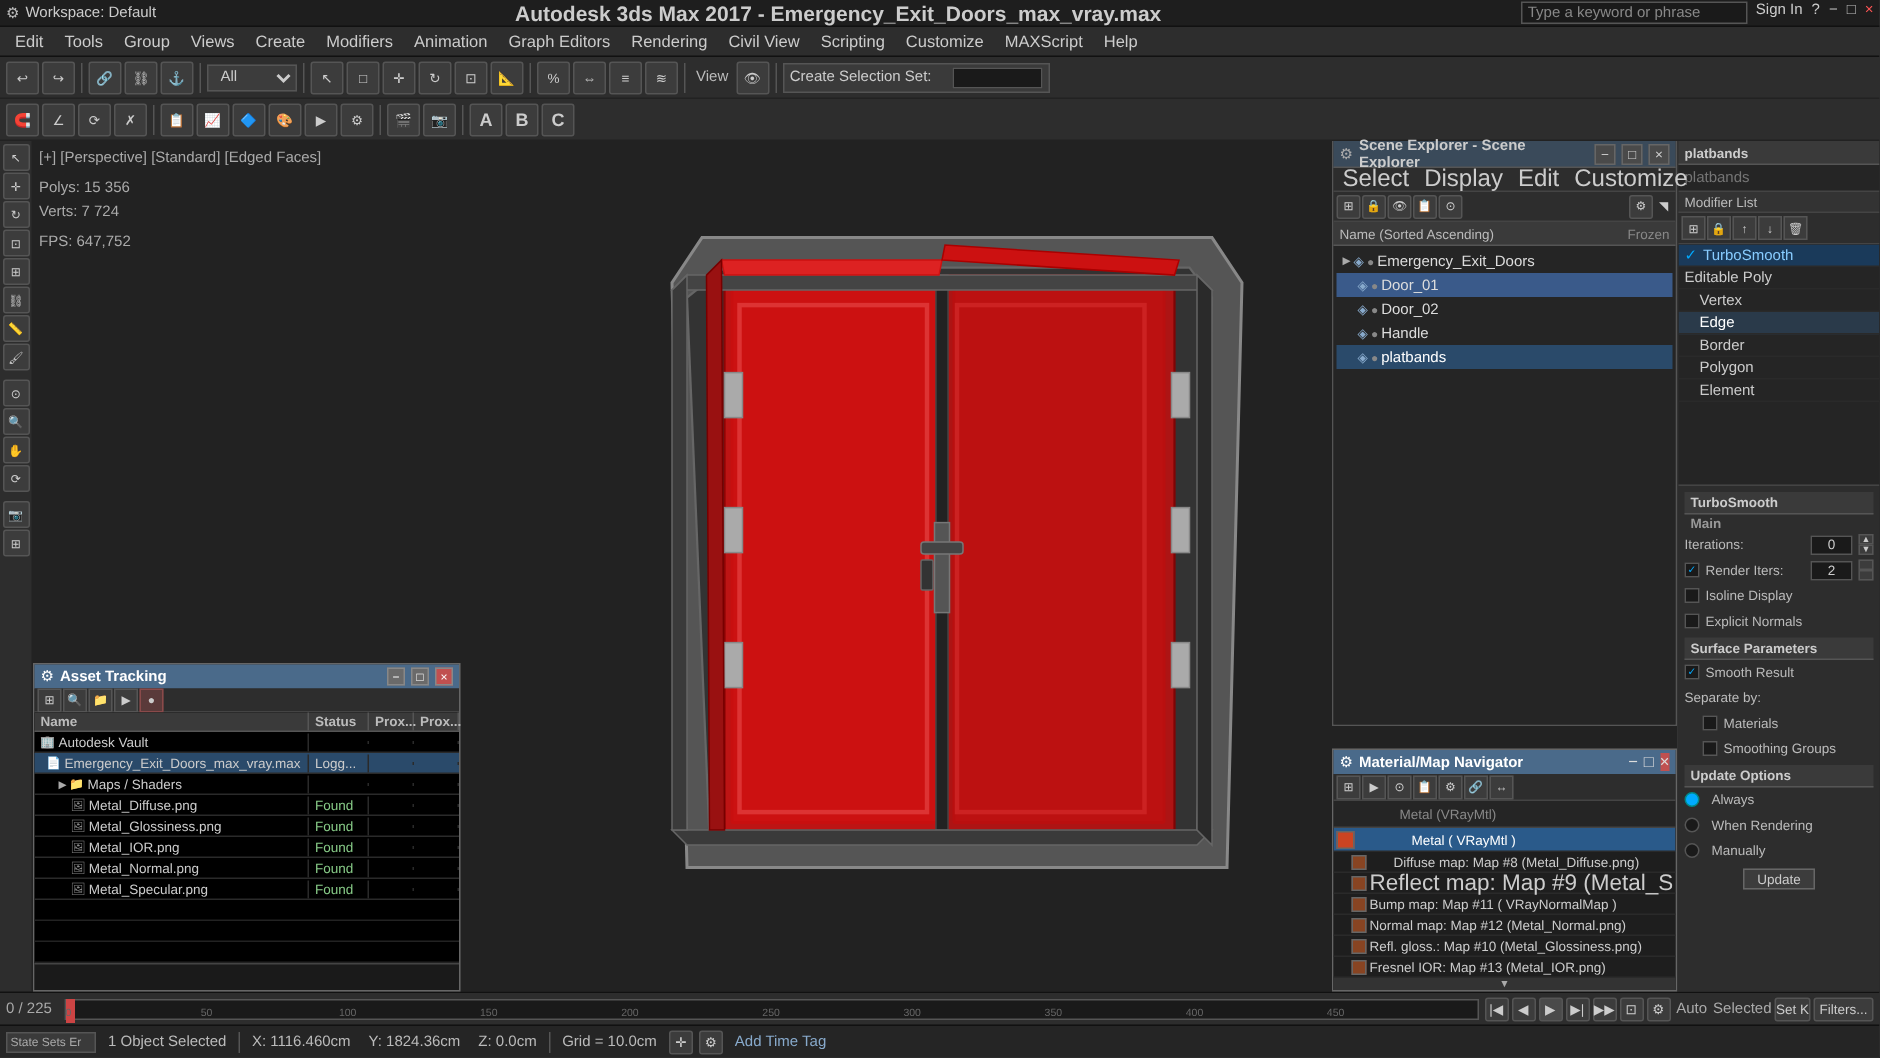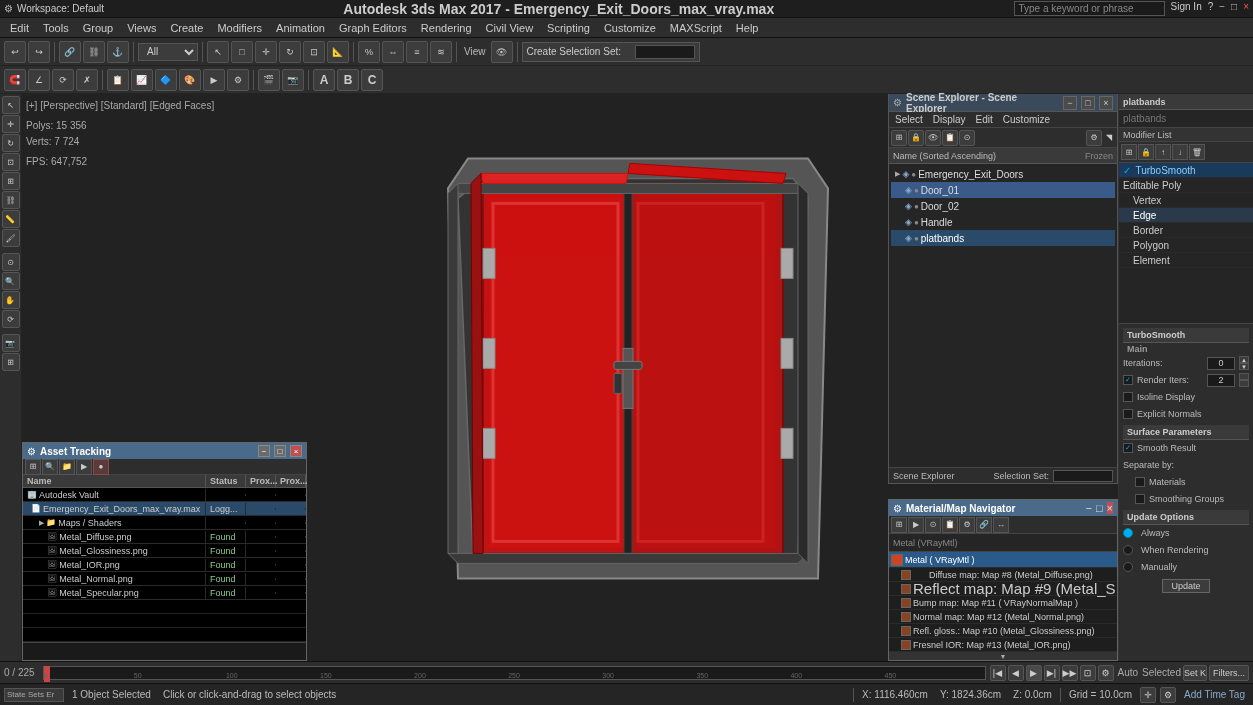--- a/index.html
+++ b/index.html
@@ -204,21 +204,21 @@
     #scene-explorer-menu {
       height: 16px;
       background: #2d2d2d;
       display: flex;
       align-items: center;
       padding: 0 2px;
       gap: 2px;
       border-bottom: 1px solid #444;
     }
     #scene-explorer-menu span {
-      font-size: 10px;
+      font-size: 16px;
       color: #ccc;
       padding: 0 4px;
       cursor: pointer;
       text-align: center;
     }
     #scene-explorer-toolbar {
       height: 18px;
       background: #2d2d2d;
       display: flex;
       align-items: center;
@@ -796,26 +796,20 @@
         <span style="font-size:8px; color:#888;">●</span>
         <span style="color:#ddd;">Handle</span>
       </div>
       <div class="tree-item indent1 selected" style="height:16px; display:flex; align-items:center; padding-left:14px; gap:2px; background:#2a4a6a;">
         <span style="font-size:9px; color:#88aacc;">◈</span>
         <span style="font-size:8px; color:#888;">●</span>
         <span style="color:#fff;">platbands</span>
       </div>
     </div>
 
-    <div style="height:16px; background:#2d2d2d; display:flex; align-items:center; padding:0 4px; gap:4px; border-top:1px solid #444; font-size:9px; color:#bbb;">
-      <span>Scene Explorer</span>
-      <div style="flex:1;"></div>
-      <span>Selection Set:</span>
-      <input style="width: 60px; height: 12px; background: rgb(26, 26, 26); border: 1px solid rgb(85, 85, 85); color: rgb(204, 204, 204); font-size: 9px;">
-    </div>
   </div>
 
   <div id="modifier-panel" style="width:135px; background:#2d2d2d; border-left:1px solid #333; display:flex; flex-direction:column; position:absolute; right:0; top:0; height:100%; z-index:10;">
     <div id="modifier-header" style="height:16px; background:#3a3a3a; display:flex; align-items:center; padding:0 4px; border-bottom:1px solid #555; font-size:9px; color:#ccc; font-weight:bold;">
       <span>platbands</span>
     </div>
 
     <input class="modifier-search" style="height: 18px; background: rgb(37, 37, 37); border-top: none; border-right: none; border-left: none; border-image: initial; border-bottom: 1px solid rgb(68, 68, 68); color: rgb(204, 204, 204); font-size: 10px; padding: 0px 4px;" placeholder="platbands">
 
     <div style="height:14px; background:#333; display:flex; align-items:center; padding:0 4px; font-size:9px; color:#bbb; border-bottom:1px solid #444;">
@@ -1045,27 +1039,27 @@
   <div id="mat-nav-toolbar" style="height:18px; background:#2d2d2d; display:flex; align-items:center; padding:0 2px; gap:1px; border-bottom:1px solid #444;">
     <div class="mod-btn">⊞</div>
     <div class="mod-btn">▶</div>
     <div class="mod-btn">⊙</div>
     <div class="mod-btn">📋</div>
     <div class="mod-btn">⚙</div>
     <div class="mod-btn">🔗</div>
     <div class="mod-btn">↔</div>
   </div>
   <div id="mat-nav-search" style="height:18px; background:#252525; border-bottom:1px solid #444; display:flex; align-items:center; padding:0 4px;">
-    <span style="font-size:9px; color:#888; margin-right:4px;">Metal (VRayMtl)</span>
+    <span style="font-size:9px; color:#888; margin-right:4px;margin-left:40px;">Metal (VRayMtl)</span>
   </div>
   <div id="mat-nav-list" style="background:#1e1e1e; font-size:9px; overflow-y:auto; position:relative;">
 
     <div class="mn-row mn-selected" style="display:flex; align-items:center; height:16px; padding:0 2px; border-bottom:1px solid #2a2a2a; cursor:pointer; gap:2px; background:#2a5a8a;">
       <div class="mn-swatch" style="width:12px; height:12px; background:#cc4422; border:1px solid #666; flex-shrink:0;"></div>
-      <span class="mn-text" style="color:#fff; font-size:9px;">Metal ( VRayMtl )</span>
+      <span class="mn-text" style="color:#fff; font-size:9px;margin-left:36px;">Metal ( VRayMtl )</span>
     </div>
     <div class="mn-row" style="display:flex; align-items:center; height:14px; padding:0 2px 0 12px; border-bottom:1px solid #2a2a2a; cursor:pointer; gap:18px;">
       <div class="mn-swatch" style="width:10px; height:10px; background:#884422; border:1px solid #666; flex-shrink:0;"></div>
       <span class="mn-text" style="color:#ccc; font-size:9px;">Diffuse map: Map #8 (Metal_Diffuse.png)</span>
     </div>
     <div class="mn-row" style="display:flex; align-items:center; height:14px; padding:0 2px 0 12px; border-bottom:1px solid #2a2a2a; cursor:pointer; gap:2px;">
       <div class="mn-swatch" style="width:10px; height:10px; background:#884422; border:1px solid #666; flex-shrink:0;"></div>
       <span class="mn-text" style="color:#ccc; font-size:15px;">Reflect map: Map #9 (Metal_Specular.png)</span>
     </div>
     <div class="mn-row" style="display:flex; align-items:center; height:14px; padding:0 2px 0 12px; border-bottom:1px solid #2a2a2a; cursor:pointer; gap:2px;">
@@ -1123,21 +1117,20 @@
   <span style="font-size:10px; color:#aaa; margin-left:4px;">Selected</span>
   <div class="toolbar-btn" style="width:24px; height:16px; font-size:9px; margin-left:2px;">Set K</div>
   <div class="toolbar-btn" style="width:40px; height:16px; font-size:9px; margin-left:2px;">Filters...</div>
 </div>
 
 <div id="status-bar" style="height:22px; background:#252525; display:flex; align-items:center; padding:0 4px; gap:4px; border-top:1px solid #111; position:absolute; bottom:0; left:0; right:0; z-index:5;">
   <div style="width:60px; height:14px; background:#3a3a3a; border:1px solid #555; display:flex; align-items:center; padding:0 2px;">
     <span style="font-size:8px; color:#aaa;">State Sets Er</span>
   </div>
   <span class="status-item">1 Object Selected</span>
-  <span class="status-item" style="flex:1;">Click or click-and-drag to select objects</span>
   <div class="status-separator"></div>
   <span class="status-item">X: 1116.460cm</span>
   <span class="status-item">Y: 1824.36cm</span>
   <span class="status-item">Z: 0.0cm</span>
   <div class="status-separator"></div>
   <span class="status-item">Grid = 10.0cm</span>
   <div class="toolbar-btn" style="width:16px; height:16px; font-size:9px;">✛</div>
   <div class="toolbar-btn" style="width:16px; height:16px; font-size:9px;">⚙</div>
   <span class="status-item" style="cursor:pointer; color:#88aacc;">Add Time Tag</span>
 </div>

